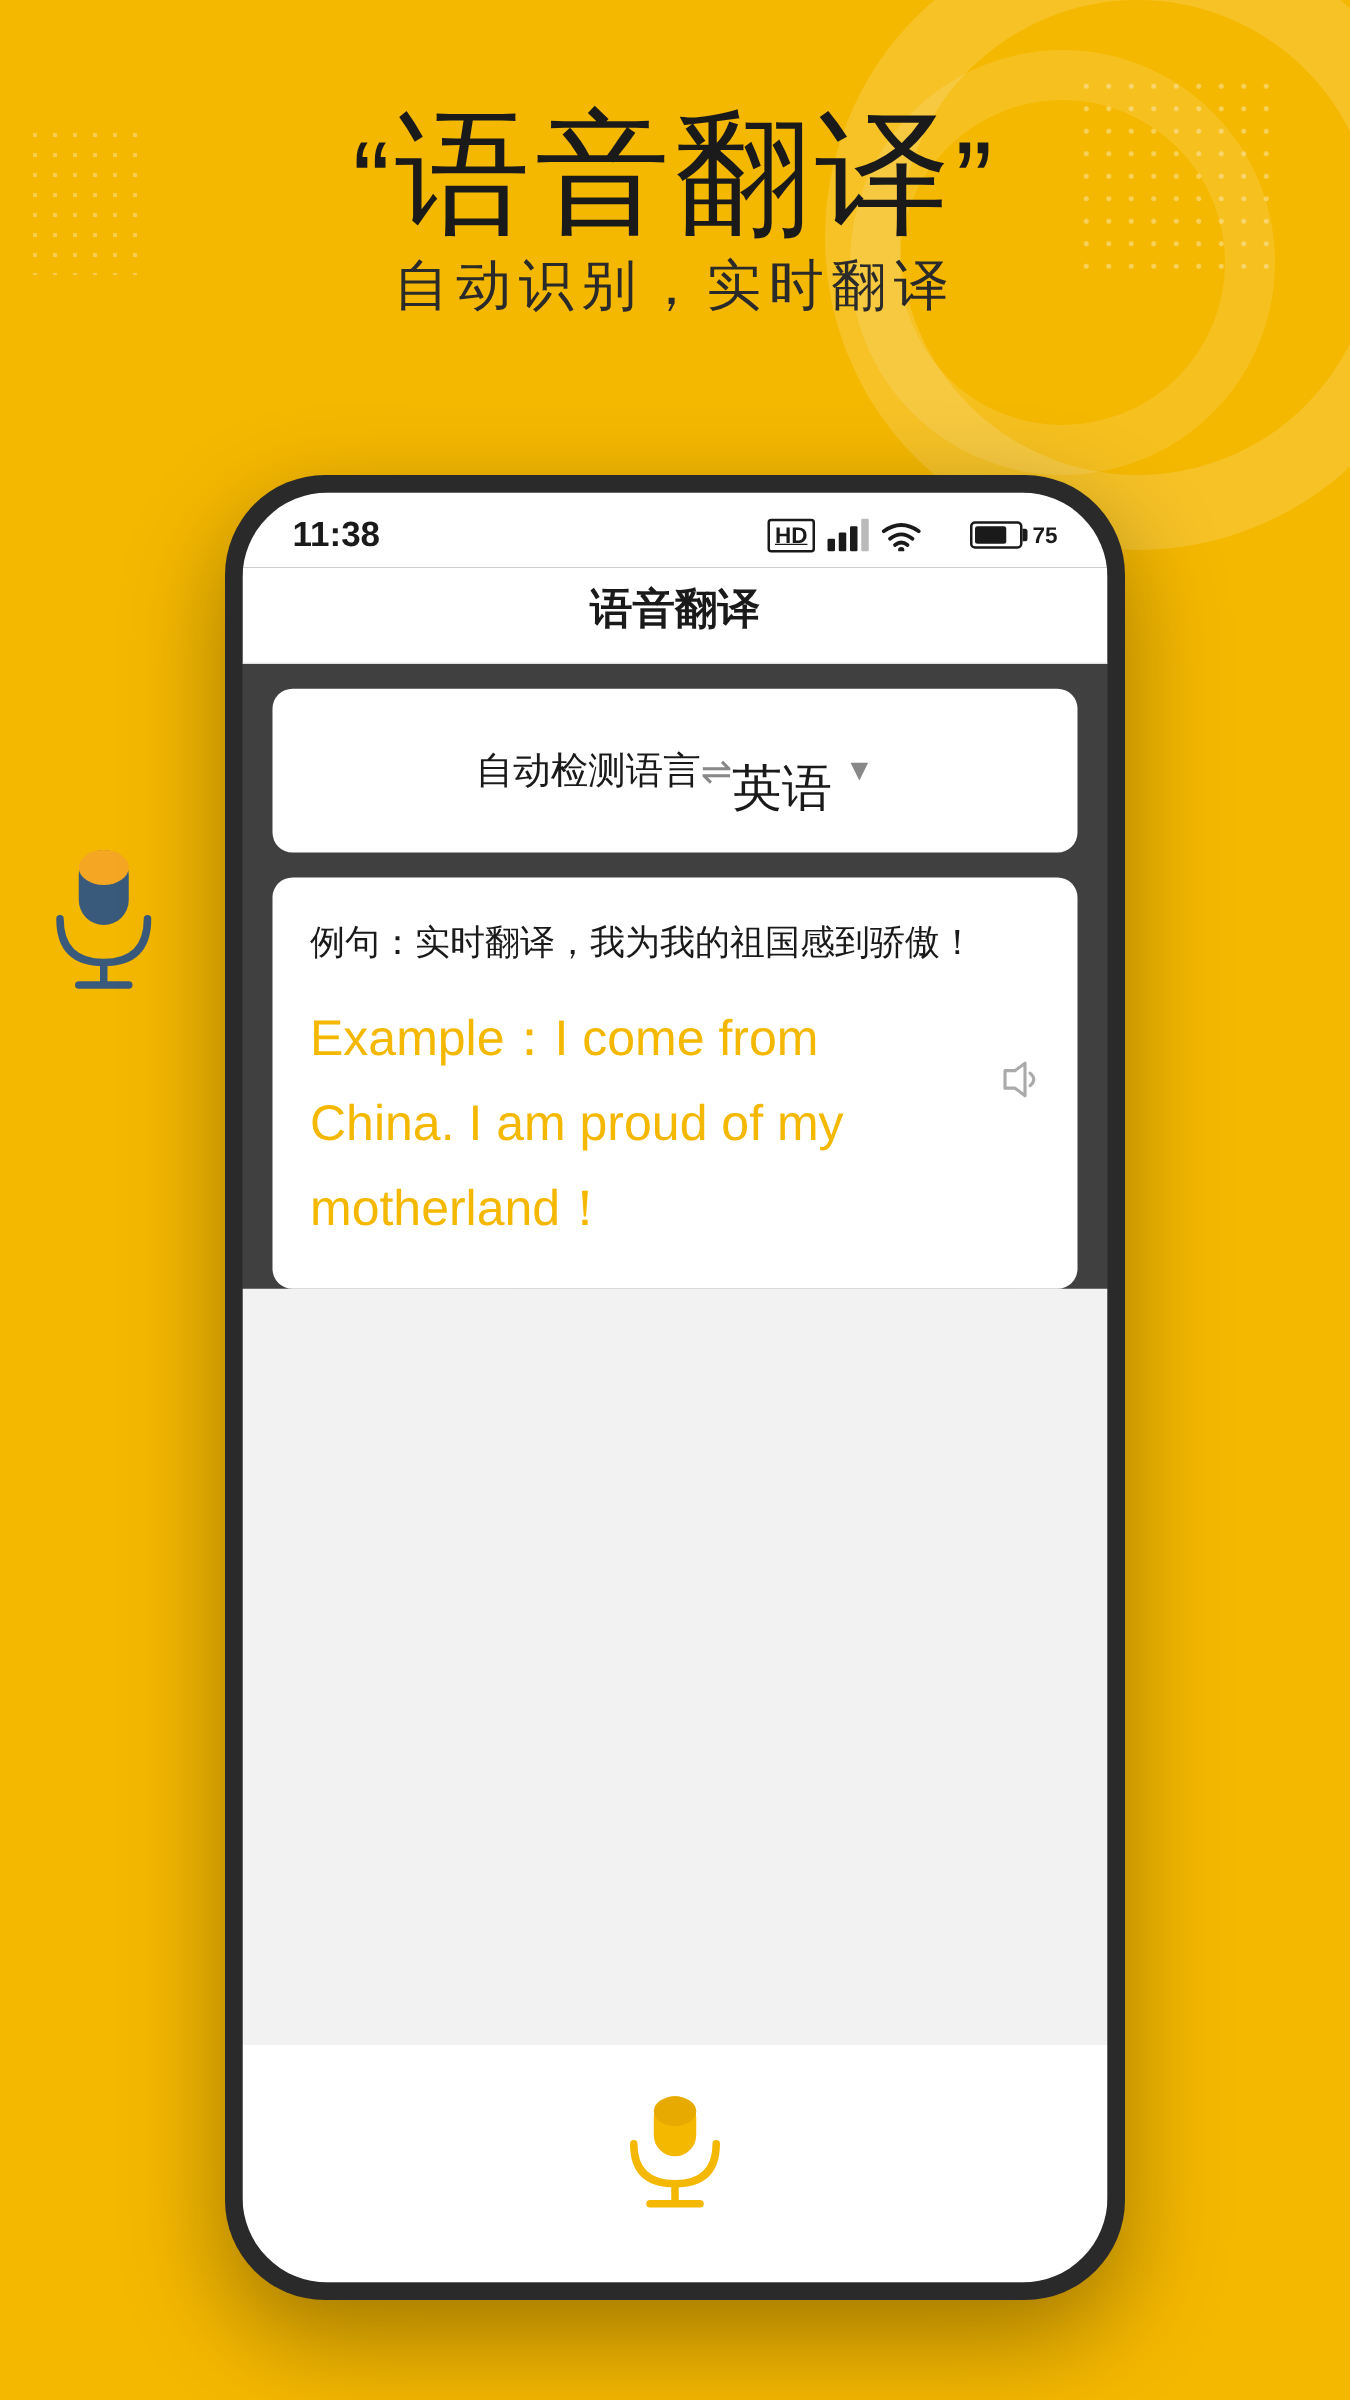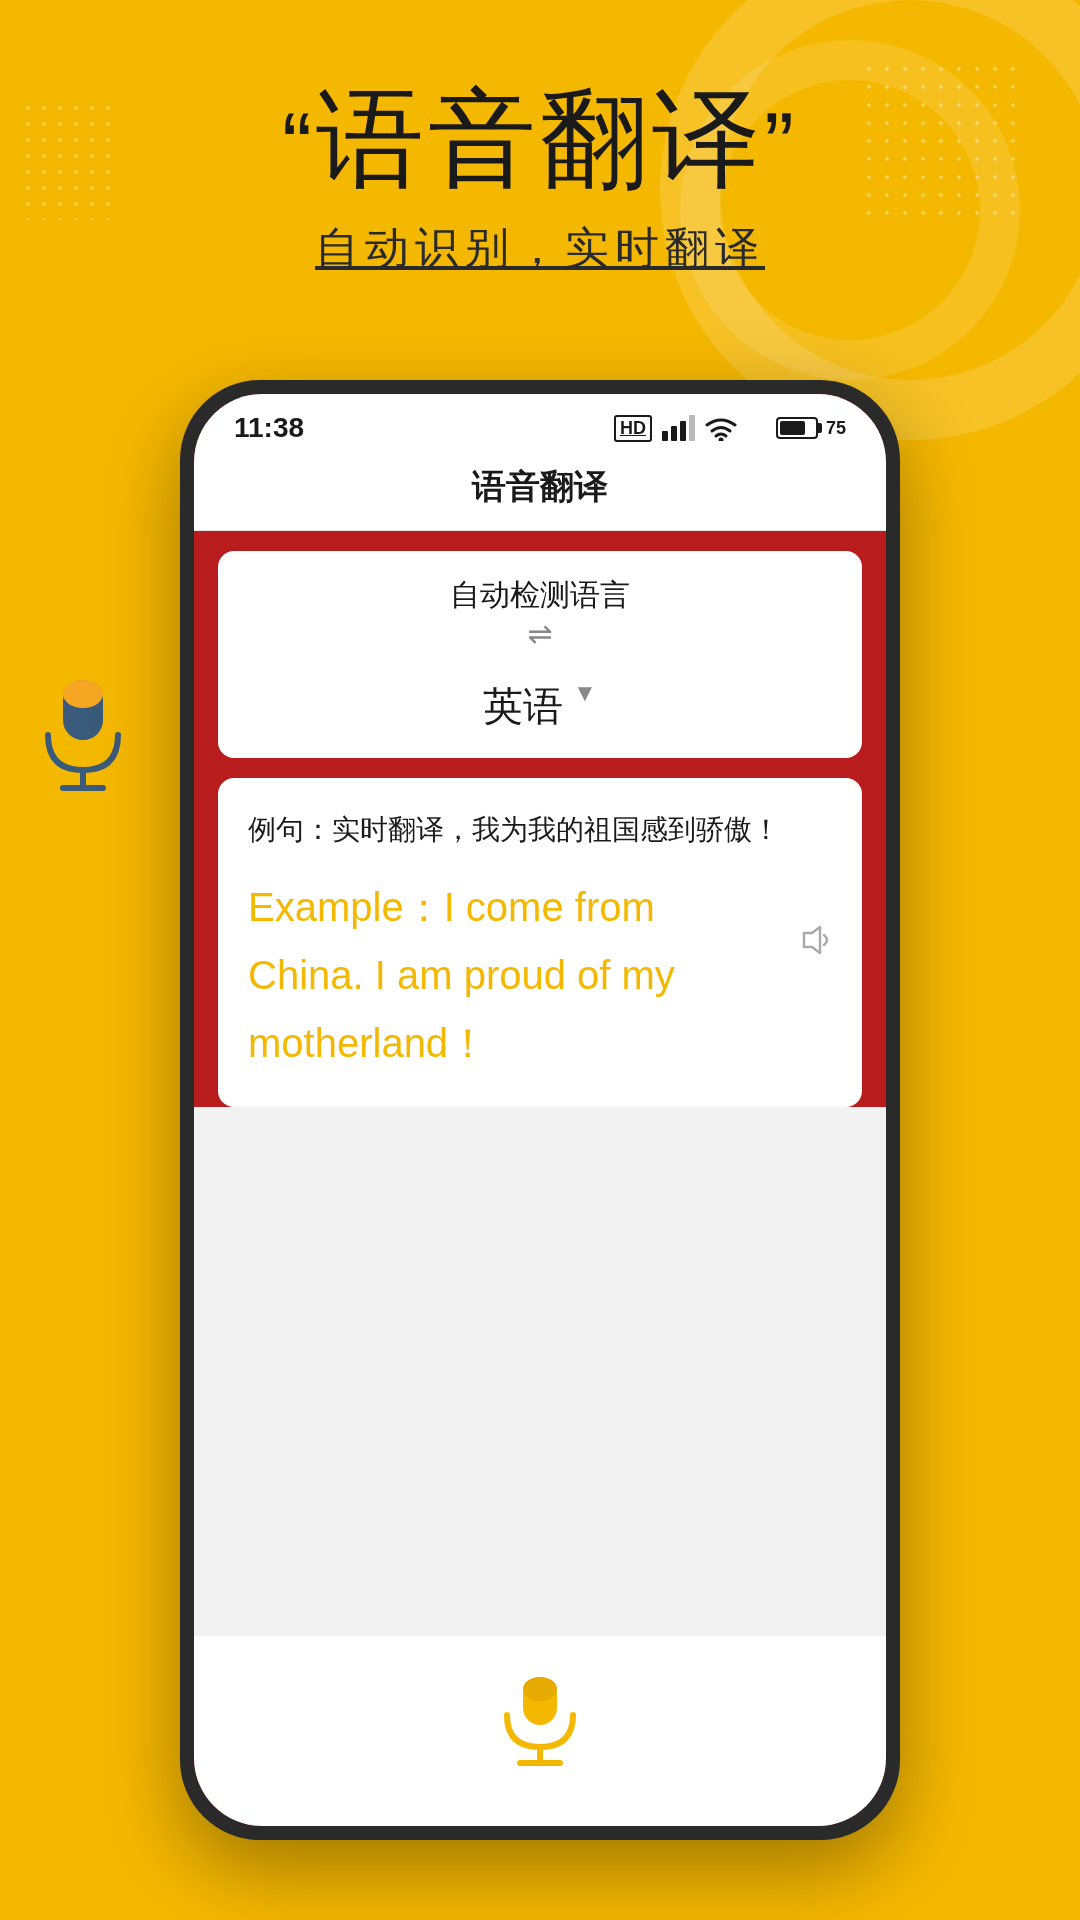--- a/index.html
+++ b/index.html
@@ -74,24 +74,22 @@
       font-size: 108px;
       font-weight: 400;
       color: #1a1a1a;
       line-height: 1.1;
       letter-spacing: 4px;
     }
 
     .subtitle {
       font-size: 44px;
       color: #2a2a2a;
-      margin-top: 20px;
       letter-spacing: 6px;
       font-weight: 400;
-      text-decoration: underline;
     }
 
     
     .mic-icon-left {
       position: absolute;
       left: 28px;
       top: 670px;
       width: 120px;
       height: 130px;
     }
@@ -111,21 +109,21 @@
       height: 100%;
       background: #2a2a2a;
       border-radius: 80px;
       padding: 14px;
       box-shadow: 0 30px 80px rgba(0,0,0,0.35);
     }
 
     .phone-inner {
       width: 100%;
       height: 100%;
-      background: #b91c1c;
+      background: #404040;
       border-radius: 68px;
       overflow: hidden;
       display: flex;
       flex-direction: column;
     }
 
     
     .status-bar {
       display: flex;
       justify-content: space-between;
@@ -229,21 +227,20 @@
 
     
     .lang-selector {
       background: white;
       margin: 20px 24px;
       border-radius: 16px;
       padding: 24px 30px;
       display: flex;
       align-items: center;
       justify-content: center;
-      flex-direction: column;
     }
 
     .lang-source {
       font-size: 30px;
       color: #1a1a1a;
     }
 
     .lang-swap {
       color: #888;
       font-size: 30px;

